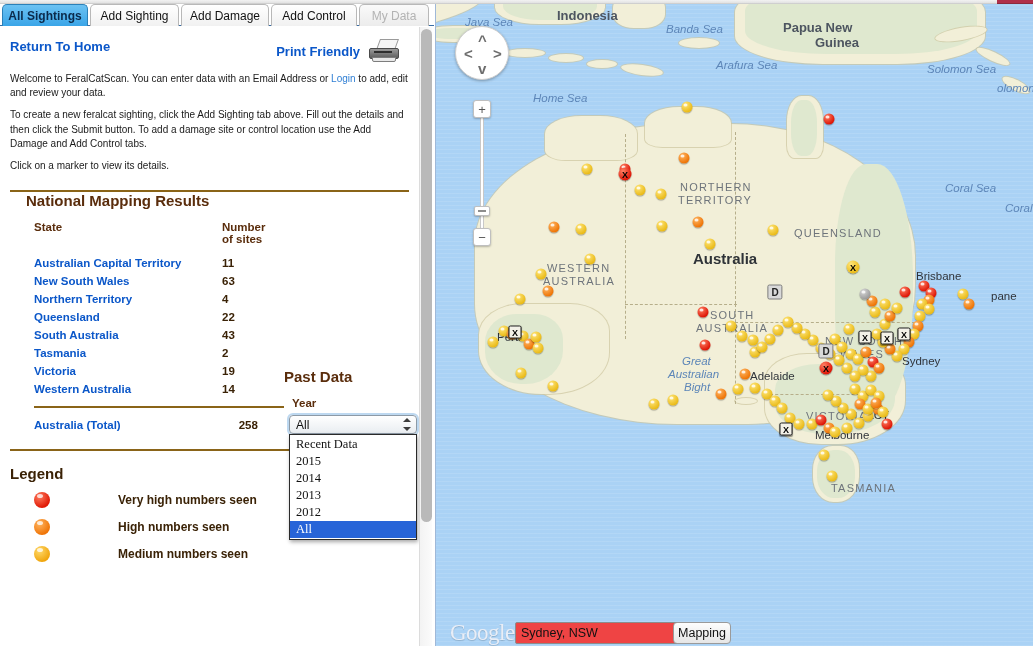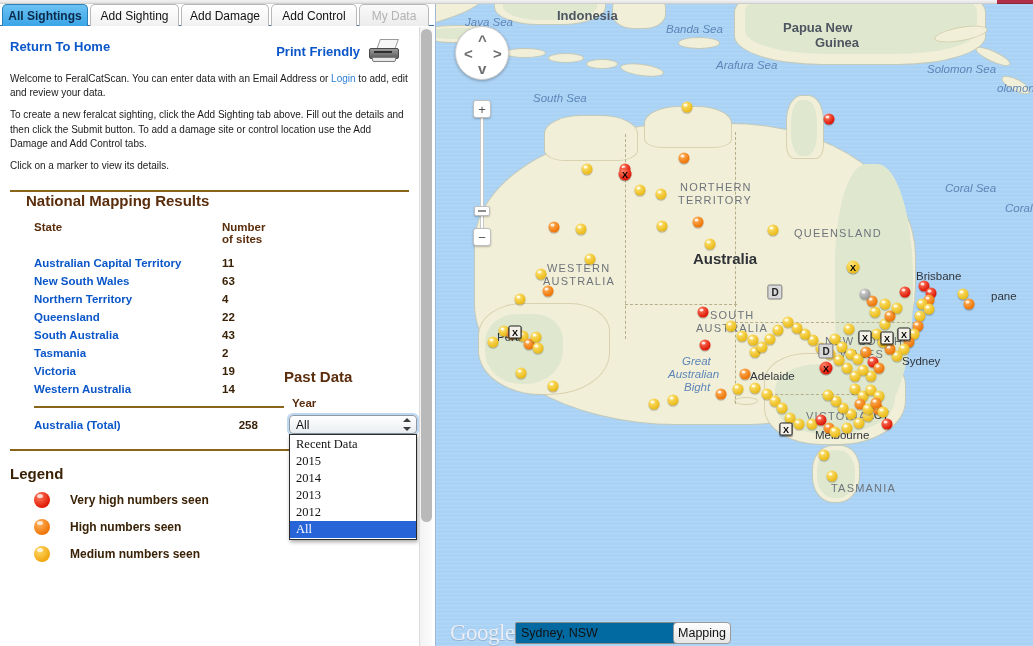--- a/index.html
+++ b/index.html
@@ -162,21 +162,21 @@
     box-shadow: 1px 2px 4px rgba(0,0,0,.35);
   }
   .opt {
     font-size: 12.5px; color: #111; padding: 1px 6px; cursor: pointer;
     font-family: "Liberation Serif", serif;
   }
   .opt.sel { background: #2764d8; color: #ffffff; }
 
   
   h3.legendtitle { font-size: 15px; color: #3a2206; margin: 14px 0 10px 10px; font-weight: bold; }
-  .legrow { display: flex; align-items: center; margin: 0 0 11px 34px; }
+  .legrow { display: flex; align-items: center; margin: 0 0 11px 34px; gap: 48px; }
   .legtxt { font-size: 12px; color: #3a2206; font-weight: bold; margin-left: 20px; }
 
   .dot {
     width: 16px; height: 16px; border-radius: 50%;
     position: relative; display: inline-block; flex: 0 0 auto;
   }
   .dot::after {
     content: ""; position: absolute; left: 3px; top: 2px;
     width: 6px; height: 4px; border-radius: 50%;
     background: rgba(255,255,255,.75);
@@ -303,21 +303,21 @@
 
   
   .googlelogo {
     position: absolute; left: 15px; bottom: 0px;
     font-family: "Liberation Serif", serif; font-size: 23px;
     color: #e9eef7; letter-spacing: -0.5px; user-select: none;
     text-shadow: 0 1px 1px rgba(0,0,0,.18);
   }
   .searchbox {
     position: absolute; left: 80px; bottom: 2px; width: 171px; height: 22px;
-    background: #0369a1; border: 1px solid #8c8c8c; border-radius: 2px;
+    background: #ef4444; border: 1px solid #8c8c8c; border-radius: 2px;
     font-size: 12.5px; color: #111; padding: 0 5px; line-height: 21px;
     cursor: text;
   }
   .searchbtn {
     position: absolute; left: 238px; bottom: 2px; width: 58px; height: 22px;
     background: linear-gradient(#fdfdfd, #e6e6e6);
     border: 1px solid #9a9a9a; border-radius: 4px;
     font-size: 12.5px; color: #111;
     display: flex; align-items: center; justify-content: center; cursor: pointer;
   }
@@ -523,21 +523,21 @@
 
     <div id="map-labels">
         <div class="maplabel lbl-sea" style="left: 30px; top: 12px;">Java Sea</div>
         <div class="maplabel lbl-country" style="left: 122px; top: 4px;">Indonesia</div>
         <div class="maplabel lbl-sea" style="left: 231px; top: 19px;">Banda Sea</div>
         <div class="maplabel lbl-country" style="left: 348px; top: 16px;">Papua New</div>
         <div class="maplabel lbl-country" style="left: 380px; top: 31px;">Guinea</div>
         <div class="maplabel lbl-sea" style="left: 281px; top: 55px;">Arafura Sea</div>
         <div class="maplabel lbl-sea" style="left: 492px; top: 59px;">Solomon Sea</div>
         <div class="maplabel lbl-sea" style="left: 562px; top: 78px;">olomon</div>
-        <div class="maplabel lbl-sea" style="left: 98px; top: 88px;">South Sea</div>
+        <div class="maplabel lbl-sea" style="left: 98px; top: 88px;">Home Sea</div>
         <div class="maplabel lbl-state" style="left: 245px; top: 177px;">NORTHERN</div>
         <div class="maplabel lbl-state" style="left: 243px; top: 190px;">TERRITORY</div>
         <div class="maplabel lbl-state" style="left: 359px; top: 223px;">QUEENSLAND</div>
         <div class="maplabel lbl-big" style="left: 258px; top: 246px;">Australia</div>
         <div class="maplabel lbl-state" style="left: 112px; top: 258px;">WESTERN</div>
         <div class="maplabel lbl-state" style="left: 108px; top: 271px;">AUSTRALIA</div>
         <div class="maplabel lbl-sea" style="left: 510px; top: 178px;">Coral Sea</div>
         <div class="maplabel lbl-sea" style="left: 570px; top: 198px;">Coral</div>
         <div class="maplabel lbl-state" style="left: 275px; top: 305px;">SOUTH</div>
         <div class="maplabel lbl-state" style="left: 261px; top: 318px;">AUSTRALIA</div>

